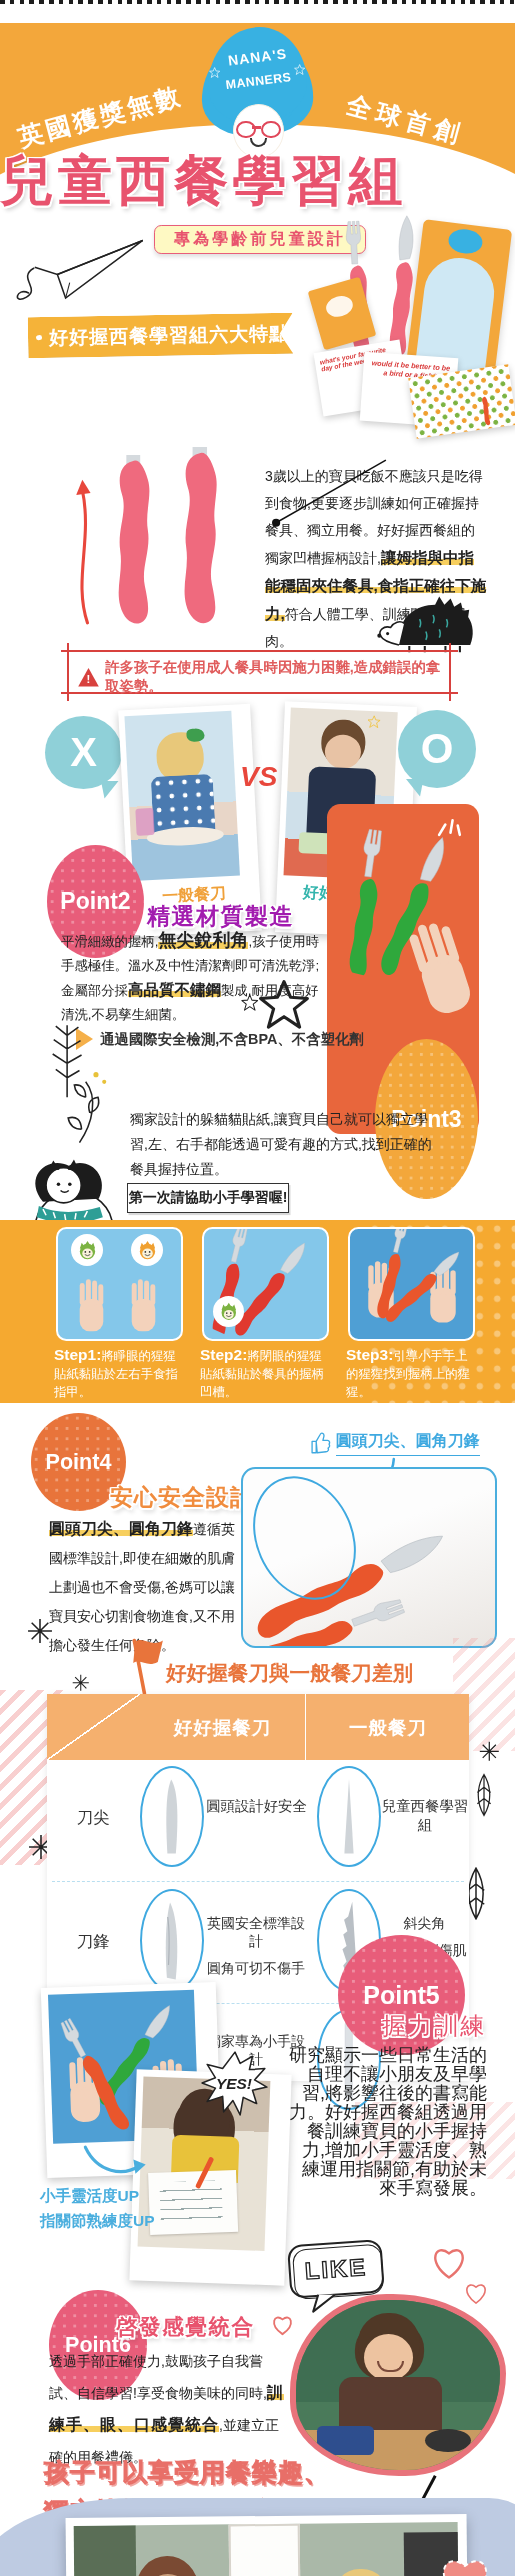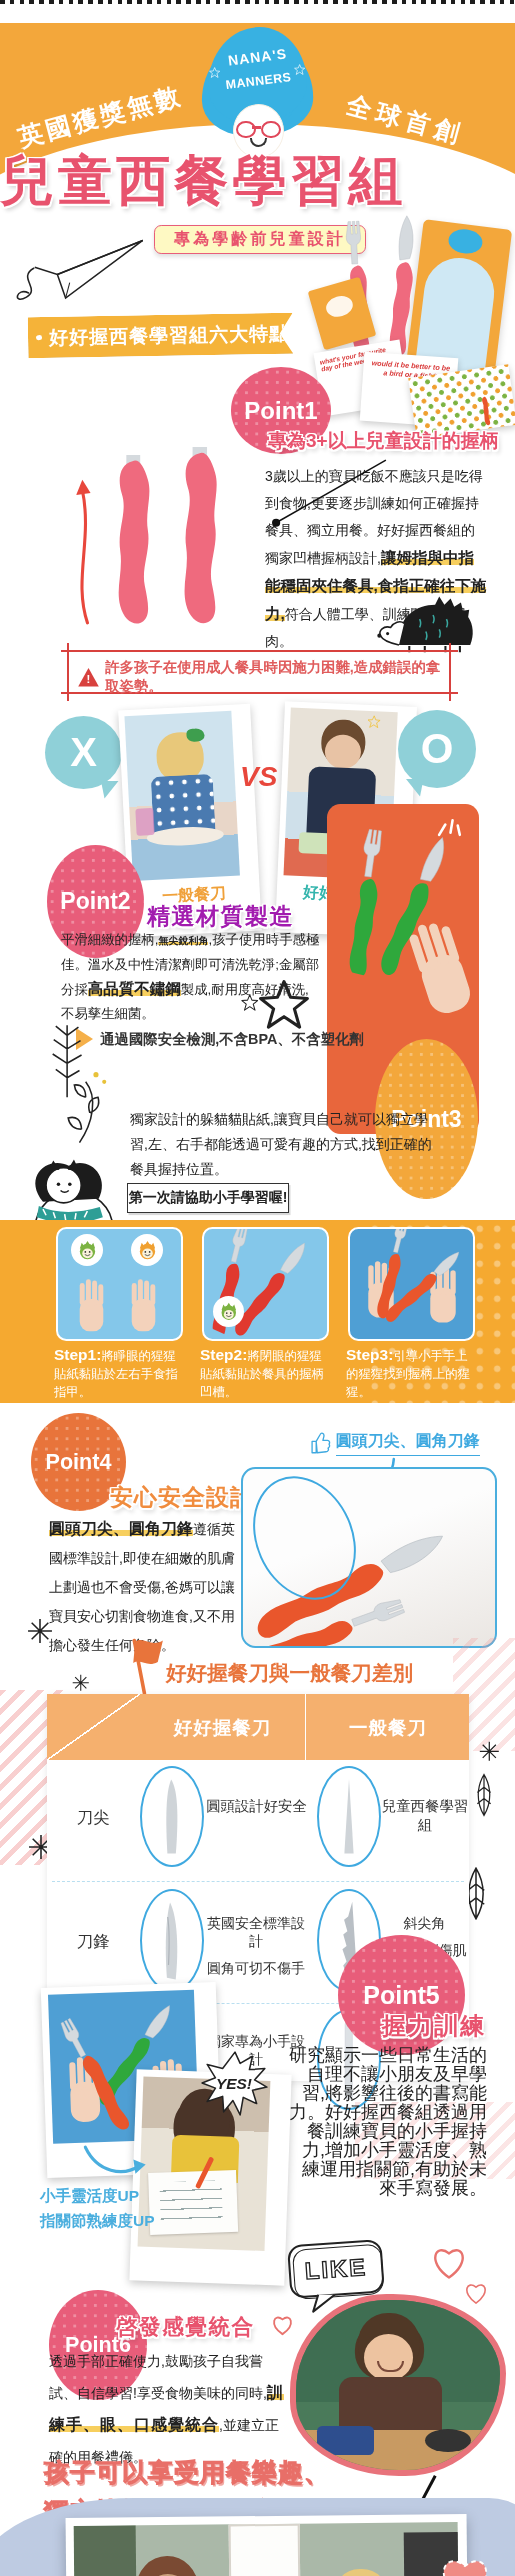--- a/index.html
+++ b/index.html
@@ -128,22 +128,20 @@
           <use href="#sym-handle"></use>
         </svg>
     </div>
   </div>
 
   <div class="abs ribbon" style="left:28px;top:315px;width:265px;height:41px;font-size:19px;letter-spacing:1px;clip-path:polygon(0 0,100% 0,95% 50%,100% 100%,0 100%);transform:rotate(-1deg);">
     <span class="hole"></span>
     <span>好好握西餐學習組六大特點</span>
   </div>
 
-  <div class="abs pt-circle pink" style="left:231px;top:367px;width:100px;height:87px;font-size:24px;">Point1</div>
-  <div class="abs ow" style="left:268px;top:428px;width:232px;color:#e8536e;font-size:19px;font-weight:800;">專為3+以上兒童設計的握柄</div>
   <div class="abs body-txt" style="left:265px;top:463px;width:223px;font-size:14px;line-height:27px;">
     <span>3歲以上的寶貝吃飯不應該只是吃得到食物,更要逐步訓練如何正確握持餐具、獨立用餐。好好握西餐組的獨家凹槽握柄設計,</span><span class="hl" style="font-size:15.5px;">讓姆指與中指能穩固夾住餐具,食指正確往下施力,</span><span>符合人體工學、訓練關鍵小肌肉。</span>
   </div>
   <svg class="abs" style="left:272px;top:457px;" width="118" height="72" viewBox="0 0 230 140">
     <line x1="8" y1="128" x2="222" y2="6" stroke="#111" stroke-width="3"></line>
       <circle cx="8" cy="128" r="8" fill="#111"></circle>
   </svg>
   <div class="abs" style="left:72px;top:447px;width:160px;height:185px;">
     <svg class="abs" style="left:0;top:10.3px;" width="31" height="170" viewBox="0 0 60 330">
       <path d="M30 322 C2 240 40 160 20 64" stroke="#e8473c" stroke-width="6" fill="none" stroke-linecap="round"></path>
@@ -204,21 +202,21 @@
         </svg>
     </div>
     <div style="text-align:center;color:#35b5ad;font-size:16px;font-weight:800;line-height:32px;">好好握餐刀</div>
   </div>
   <div class="abs flex" style="left:398px;top:710px;width:78px;height:78px;background:#8fd0d8;border-radius:50%;color:#fff;font-size:42px;font-weight:800;">O</div>
   <div class="abs" style="left:406px;top:779px;width:17.5px;height:17.5px;background:#8fd0d8;clip-path:polygon(0 0,100% 0,80% 100%);"></div>
 
   <div class="abs pt-circle pink" style="left:47px;top:845px;width:97px;height:113px;font-size:23px;">Point2</div>
   <div class="abs ow" style="left:147px;top:901px;width:206px;color:#a21caf;font-size:23px;font-weight:800;letter-spacing:1.5px;">精選材質製造</div>
   <div class="abs body-txt" style="left:61px;top:928px;width:260px;font-size:13.4px;line-height:24px;">
-    <span>平滑細緻的握柄,</span><span class="hl" style="font-size:10px;margin-top:27px;">無尖銳利角</span><span>,孩子使用時手感極佳。溫水及中性清潔劑即可清洗乾淨;金屬部分採</span><span class="hl" style="font-size:15.5px;">高品質不鏽鋼</span><span>製成,耐用度高好清洗,不易孳生細菌。</span>
+    <span>平滑細緻的握柄,</span><span class="hl" style="font-size:18px;margin-top:27px;">無尖銳利角</span><span>,孩子使用時手感極佳。溫水及中性清潔劑即可清洗乾淨;金屬部分採</span><span class="hl" style="font-size:15.5px;">高品質不鏽鋼</span><span>製成,耐用度高好清洗,不易孳生細菌。</span>
   </div>
   <svg class="abs" style="left:258px;top:979px;color:#222;" width="52" height="52" viewBox="0 0 100 100">
       <use href="#sym-star"></use>
     </svg>
   <svg class="abs" style="left:241px;top:994px;color:#222;" width="17.5" height="17.5" viewBox="0 0 34 34">
       <use href="#sym-star"></use>
     </svg>
   <div class="abs" style="left:327px;top:804px;width:152px;height:330px;border-radius:13.4px;background:#e8663c;overflow:hidden;">
     <svg class="abs" style="left:77px;top:113px;transform:rotate(-18deg);" width="77" height="113" viewBox="0 0 70 100">
         <use href="#sym-hand"></use>
@@ -430,21 +428,21 @@
     </div>
     <div class="abs oval" style="left:270px;top:315px;width:60px;height:97px;">
       <svg width="15.5" height="82" viewBox="0 0 30 200">
           <rect x="6" y="4" width="18" height="192" rx="9" fill="#dde1e5" stroke="#c3c9cf"></rect>
         </svg>
     </div>
   </div>
 
   <div class="abs stripes" style="left:355px;top:2102px;width:160px;height:77px;opacity:.55;"></div>
   <div class="abs pt-circle pink" style="left:338px;top:1935px;width:127px;height:120px;font-size:25px;">Point5</div>
-  <div class="abs ow" style="left:382px;top:2010px;width:134px;color:#e8536e;font-size:24px;font-weight:700;letter-spacing:2.1px;">握力訓練</div>
+  <div class="abs ow" style="left:382px;top:2010px;width:134px;color:#e8536e;font-size:24px;font-weight:400;letter-spacing:2.1px;">握力訓練</div>
   <div class="abs body-txt" style="left:287px;top:2046px;width:200px;font-size:18px;line-height:19px;text-align:right;">研究顯示一些日常生活的自理不讓小朋友及早學習,將影響往後的書寫能力。好好握西餐組透過用餐訓練寶貝的小手握持力,增加小手靈活度、熟練運用指關節,有助於未來手寫發展。</div>
 
   <div class="abs polaroid" style="left:44px;top:1985px;width:161px;height:183px;transform:rotate(-2deg);padding:7.2px 7.2px 0;">
     <div style="width:146px;height:149px;background:#4f9fd4;position:relative;overflow:hidden;">
       <svg class="abs" style="left:5.2px;top:62px;" width="57" height="77" viewBox="0 0 70 100">
           <use href="#sym-hand"></use>
         </svg>
       <svg class="abs" style="left:88px;top:67px;transform:scaleX(-1);" width="57" height="77" viewBox="0 0 70 100">
           <use href="#sym-hand"></use>
         </svg>

